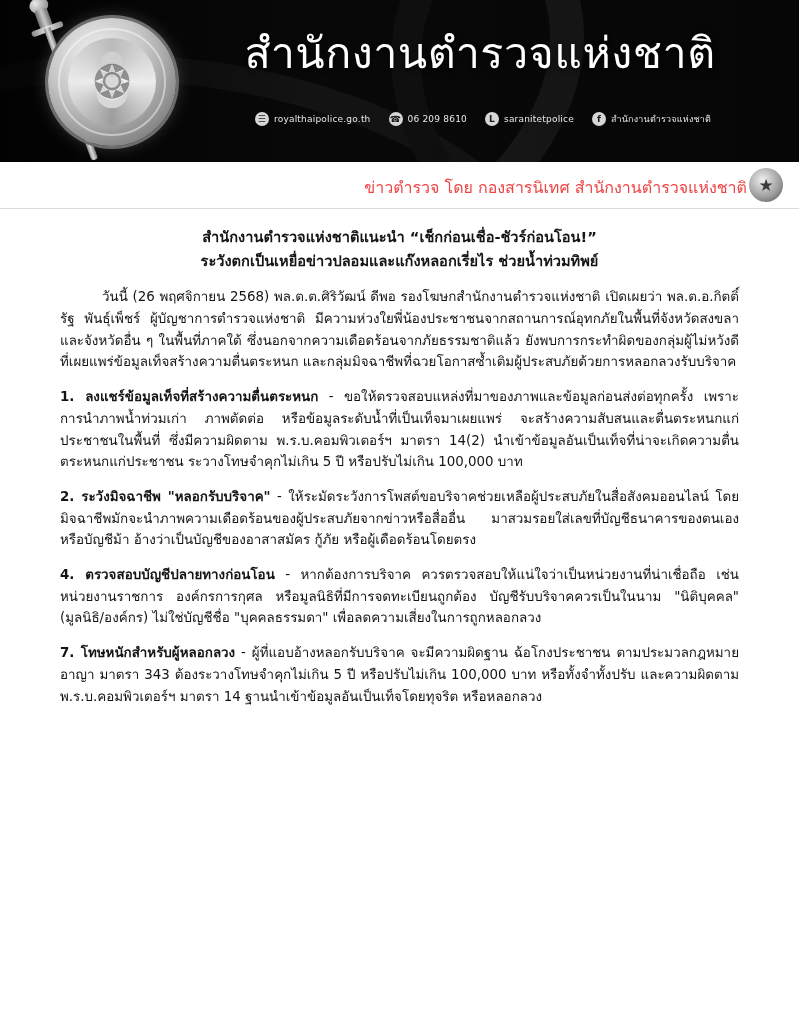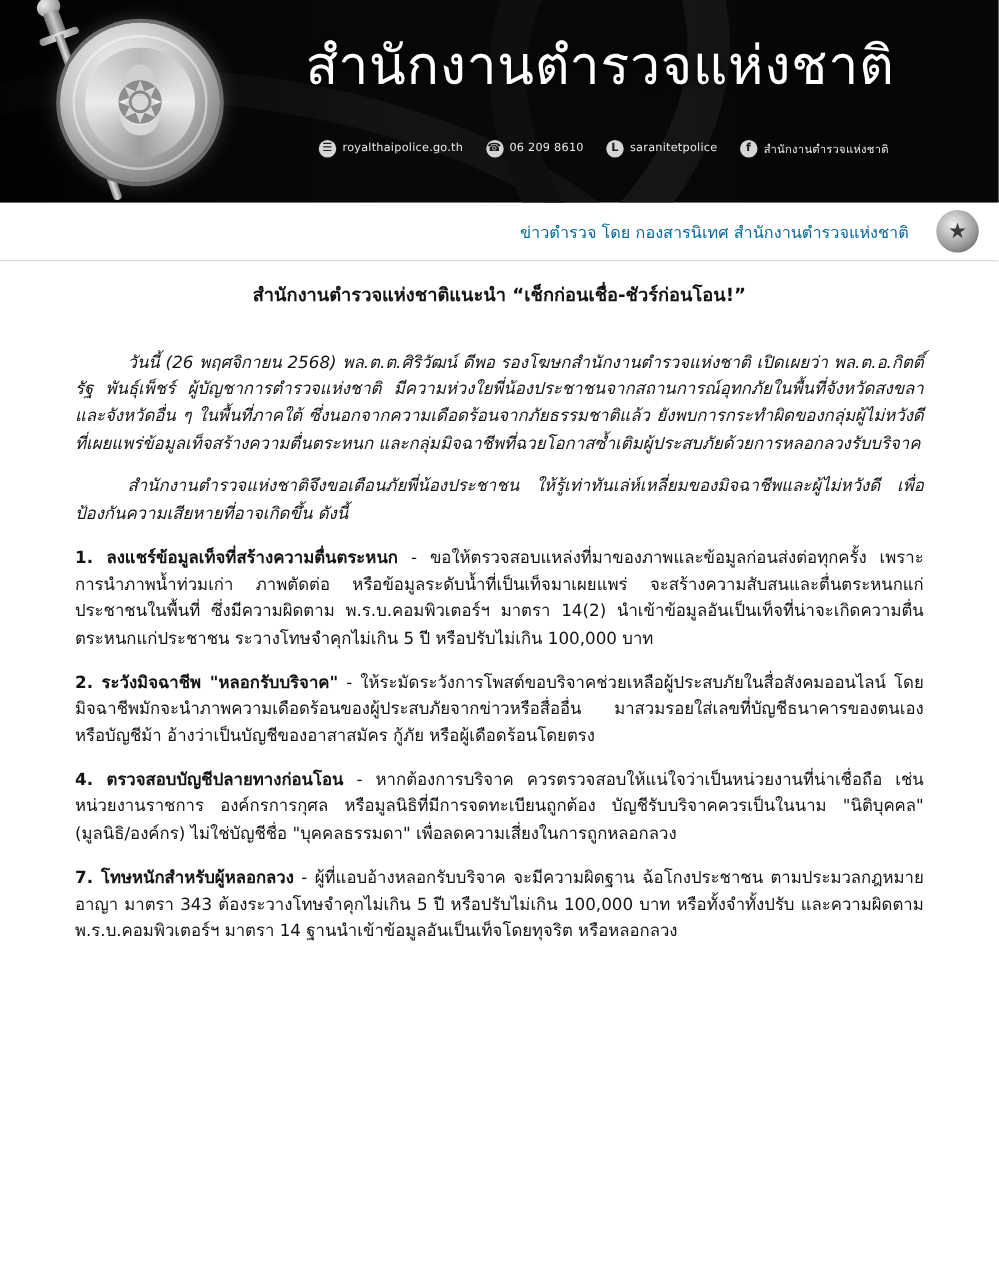--- a/index.html
+++ b/index.html
@@ -196,24 +196,24 @@
   }
 
   
   .subheader {
     position: relative;
     height: 46px;
     border-bottom: 1px solid #dcdcdc;
   }
   .subheader-text {
     position: absolute;
-    right: 72px;
+    right: 52px;
     top: 13px;
-    font-size: 13px;
-    color: #0369a1;
+    font-size: 16px;
+    color: #ef4444;
   }
   .police-seal {
     position: absolute;
     right: 16px;
     top: 6px;
     width: 34px;
     height: 34px;
     border-radius: 50%;
     background: radial-gradient(circle at 40% 35%, #f0f0f0, #9a9a9a 60%, #4a4a4a 100%);
     display: flex;
@@ -228,29 +228,28 @@
     padding: 16px 60px 0 60px;
     font-size: 13.4px;
     line-height: 1.62;
     color: #141414;
   }
   .doc-title {
     text-align: center;
     font-weight: bold;
     font-size: 14.6px;
     line-height: 1.62;
-    margin-bottom: 31px;
+    margin-bottom: 14px;
   }
   .doc-title .l2 { display: block; }
 
   p.para {
     margin: 0 0 13px 0;
     text-indent: 42px;
     text-align: justify;
-    font-style: italic;
   }
   p.item {
     margin: 0 0 13px 0;
     text-align: justify;
     text-indent: 0;
   }
   .item b { font-weight: bold; }
 </style>
 </head>
 <body>
@@ -297,24 +296,24 @@
 
 <div class="subheader">
   <div class="subheader-text">ข่าวตำรวจ โดย กองสารนิเทศ สำนักงานตำรวจแห่งชาติ</div>
   <div class="police-seal">★</div>
 </div>
 
 <div class="doc">
 
   <div class="doc-title">
     <span class="l1">สำนักงานตำรวจแห่งชาติแนะนำ “เช็กก่อนเชื่อ-ชัวร์ก่อนโอน!”</span>
+    <span class="l2">ระวังตกเป็นเหยื่อข่าวปลอมและแก๊งหลอกเรี่ยไร ช่วยน้ำท่วมทิพย์</span>
   </div>
 
   <p class="para">วันนี้ (26 พฤศจิกายน 2568) พล.ต.ต.ศิริวัฒน์ ดีพอ รองโฆษกสำนักงานตำรวจแห่งชาติ เปิดเผยว่า พล.ต.อ.กิตติ์รัฐ พันธุ์เพ็ชร์ ผู้บัญชาการตำรวจแห่งชาติ มีความห่วงใยพี่น้องประชาชนจากสถานการณ์อุทกภัยในพื้นที่จังหวัดสงขลา และจังหวัดอื่น ๆ ในพื้นที่ภาคใต้ ซึ่งนอกจากความเดือดร้อนจากภัยธรรมชาติแล้ว ยังพบการกระทำผิดของกลุ่มผู้ไม่หวังดีที่เผยแพร่ข้อมูลเท็จสร้างความตื่นตระหนก และกลุ่มมิจฉาชีพที่ฉวยโอกาสซ้ำเติมผู้ประสบภัยด้วยการหลอกลวงรับบริจาค</p>
-  <p class="para">สำนักงานตำรวจแห่งชาติจึงขอเตือนภัยพี่น้องประชาชน ให้รู้เท่าทันเล่ห์เหลี่ยมของมิจฉาชีพและผู้ไม่หวังดี เพื่อป้องกันความเสียหายที่อาจเกิดขึ้น ดังนี้</p>
 
   <p class="item">
     <b>1. ลงแชร์ข้อมูลเท็จที่สร้างความตื่นตระหนก</b><span> - ขอให้ตรวจสอบแหล่งที่มาของภาพและข้อมูลก่อนส่งต่อทุกครั้ง เพราะการนำภาพน้ำท่วมเก่า ภาพตัดต่อ หรือข้อมูลระดับน้ำที่เป็นเท็จมาเผยแพร่ จะสร้างความสับสนและตื่นตระหนกแก่ประชาชนในพื้นที่ ซึ่งมีความผิดตาม พ.ร.บ.คอมพิวเตอร์ฯ มาตรา 14(2) นำเข้าข้อมูลอันเป็นเท็จที่น่าจะเกิดความตื่นตระหนกแก่ประชาชน ระวางโทษจำคุกไม่เกิน 5 ปี หรือปรับไม่เกิน 100,000 บาท</span>
   </p>
   <p class="item">
     <b>2. ระวังมิจฉาชีพ "หลอกรับบริจาค"</b><span> - ให้ระมัดระวังการโพสต์ขอบริจาคช่วยเหลือผู้ประสบภัยในสื่อสังคมออนไลน์ โดยมิจฉาชีพมักจะนำภาพความเดือดร้อนของผู้ประสบภัยจากข่าวหรือสื่ออื่น มาสวมรอยใส่เลขที่บัญชีธนาคารของตนเองหรือบัญชีม้า อ้างว่าเป็นบัญชีของอาสาสมัคร กู้ภัย หรือผู้เดือดร้อนโดยตรง</span>
   </p>
   <p class="item">
     <b>4. ตรวจสอบบัญชีปลายทางก่อนโอน</b><span> - หากต้องการบริจาค ควรตรวจสอบให้แน่ใจว่าเป็นหน่วยงานที่น่าเชื่อถือ เช่น หน่วยงานราชการ องค์กรการกุศล หรือมูลนิธิที่มีการจดทะเบียนถูกต้อง บัญชีรับบริจาคควรเป็นในนาม "นิติบุคคล" (มูลนิธิ/องค์กร) ไม่ใช่บัญชีชื่อ "บุคคลธรรมดา" เพื่อลดความเสี่ยงในการถูกหลอกลวง</span>
   </p>

